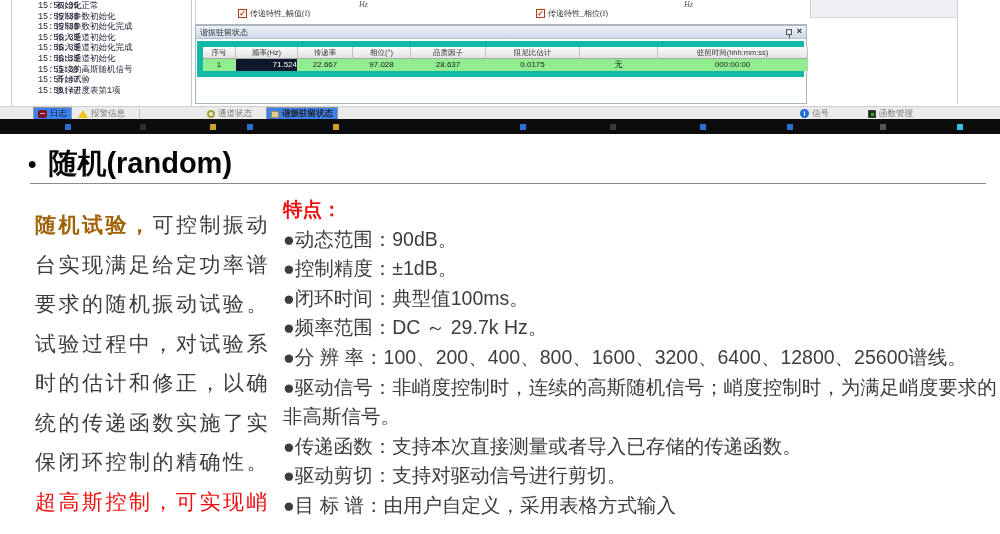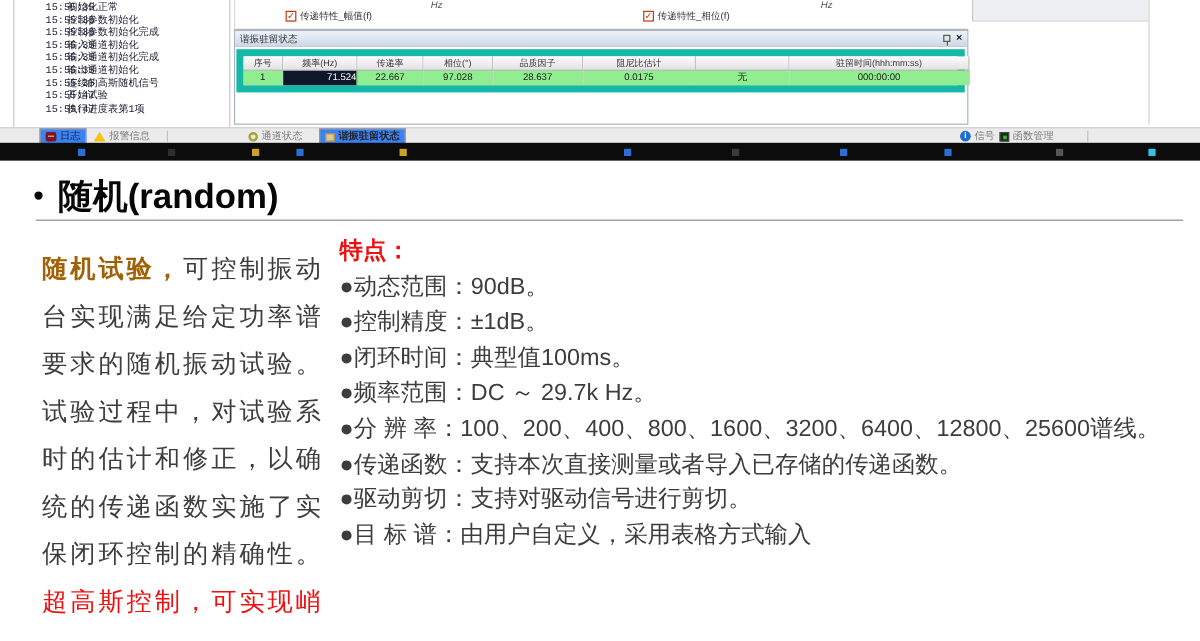--- a/index.html
+++ b/index.html
@@ -9,21 +9,21 @@
 
   
   .app { position:absolute; left:0; top:0; width:1000px; height:134px; background:#ffffff; }
   .log-panel { position:absolute; left:11px; top:0; width:181px; height:106px;
                background:#ffffff; border-left:1px solid #c9c9c9; border-right:1px solid #c9c9c9;font-family:Liberation Mono, monospace; }
   .log-row { display:flex; height:10.6px; line-height:10.6px; font-size:8.5px; color:#1c1c30; padding-top:1px; }
   .log-time { width:44px; padding-left:26px; white-space:nowrap; }
   .log-text { white-space:nowrap; }
 
   .chart-strip { position:absolute; left:195px; top:0; width:612px; height:25px; background:#ffffff;
-                 border-bottom:1px solid #b5b5b5; border-left:1px solid #d8d8d8; }
+                 border-bottom:1px solid #b5b5b5; border-left:1px solid #d8d8d8;font-family:Liberation Serif, serif; }
   .hz { position:absolute; top:0; font-size:8px; color:#555; font-style:italic; }
   .legend { position:absolute; top:8px; display:flex; align-items:center; font-size:8px; color:#333; }
   .cbx { width:9px; height:9px; border:1px solid #c03a10; background:#fff; color:#c03a10;
          font-size:8px; line-height:8px; text-align:center; margin-right:3px; font-weight:bold; }
 
   .right-gray { position:absolute; left:810px; top:0; width:147px; height:18px;
                 background:#edeff3; border-left:1px solid #c9c9c9; border-bottom:1px solid #d8d8d8; }
   .vline { position:absolute; top:0; width:1px; height:104px; background:#d2d2d2; }
 
   .res-panel { position:absolute; left:195px; top:25px; width:612px; height:79px;
@@ -190,21 +190,21 @@
         <span>通道状态</span>
       </div>
       <div class="tab active bold" style="left:266px;">
         <span class="ic-res"></span>
         <span>谐振驻留状态</span>
       </div>
       <div class="tab" style="left:796px;">
         <span class="ic-sig">i</span>
         <span>信号</span>
       </div>
-      <div class="tab" style="left:829px;">
+      <div class="tab" style="left:864px;">
         <span class="ic-fn"></span>
         <span>函数管理</span>
       </div>
       <div class="tabsep" style="left:906px;"></div>
     </div>
 
     <div class="taskstrip">
       <span class="speck" style="left:65px;background:#2a6fd4;"></span>
       <span class="speck" style="left:140px;background:#2e2e2e;"></span>
       <span class="speck" style="left:210px;background:#c9a227;"></span>
@@ -239,19 +239,20 @@
       <div class="intro-line red">超高斯控制，可实现峭</div>
     </div>
 
     <div class="features">
       <p class="feat-title">特点：</p>
       <p>●动态范围：90dB。</p>
       <p>●控制精度：±1dB。</p>
       <p>●闭环时间：典型值100ms。</p>
       <p>●频率范围：DC ～ 29.7k Hz。</p>
       <p>●分 辨 率：100、200、400、800、1600、3200、6400、12800、25600谱线。</p>
+      <p>●驱动信号：非峭度控制时，连续的高斯随机信号；峭度控制时，为满足峭度要求的非高斯信号。</p>
       <p>●传递函数：支持本次直接测量或者导入已存储的传递函数。</p>
       <p>●驱动剪切：支持对驱动信号进行剪切。</p>
       <p>●目 标 谱：由用户自定义，采用表格方式输入</p>
     </div>
   </div>
 
 </div>
 
 </body></html>

